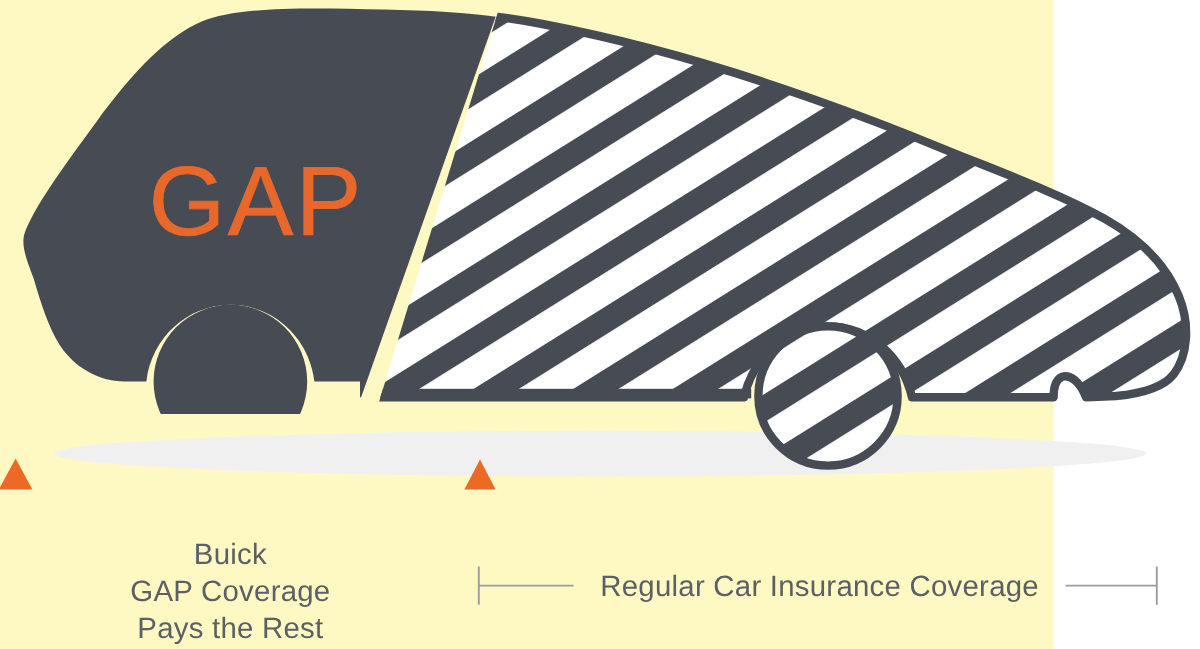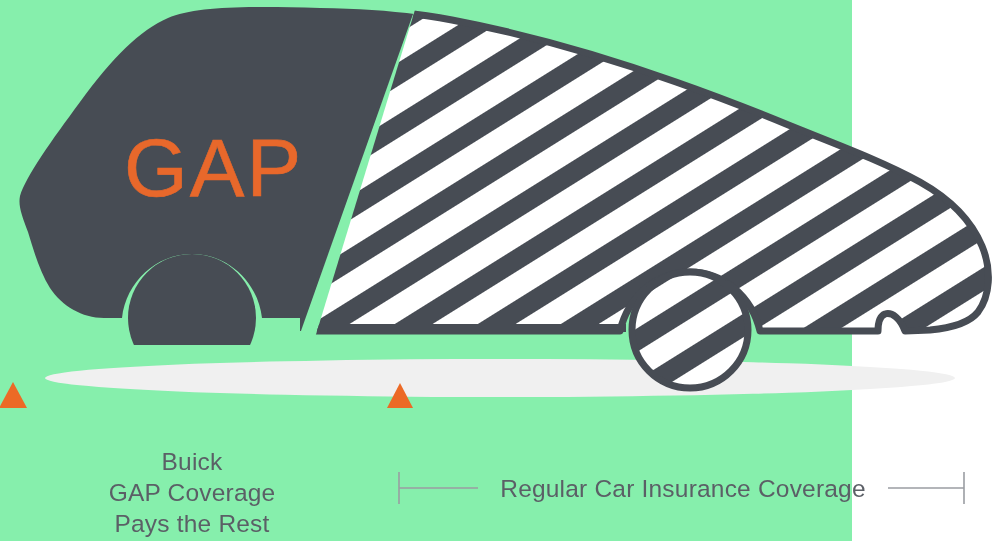--- a/index.html
+++ b/index.html
@@ -10,21 +10,22 @@
   body {
     width: 1000px;
     height: 541px;
     overflow: hidden;
     font-family: "Liberation Sans", sans-serif;
   }
   #stage {
     position: relative;
     width: 852px;
     height: 541px;
-    background: #86efac;
+    background: #fef9c3;
+    padding-left: 26px;
   }
   #car-svg {
     position: absolute;
     left: 0;
     top: 0;
     width: 1000px;
     height: 541px;
   }
   .gap-label-text {
     font-family: "Liberation Sans", sans-serif;

